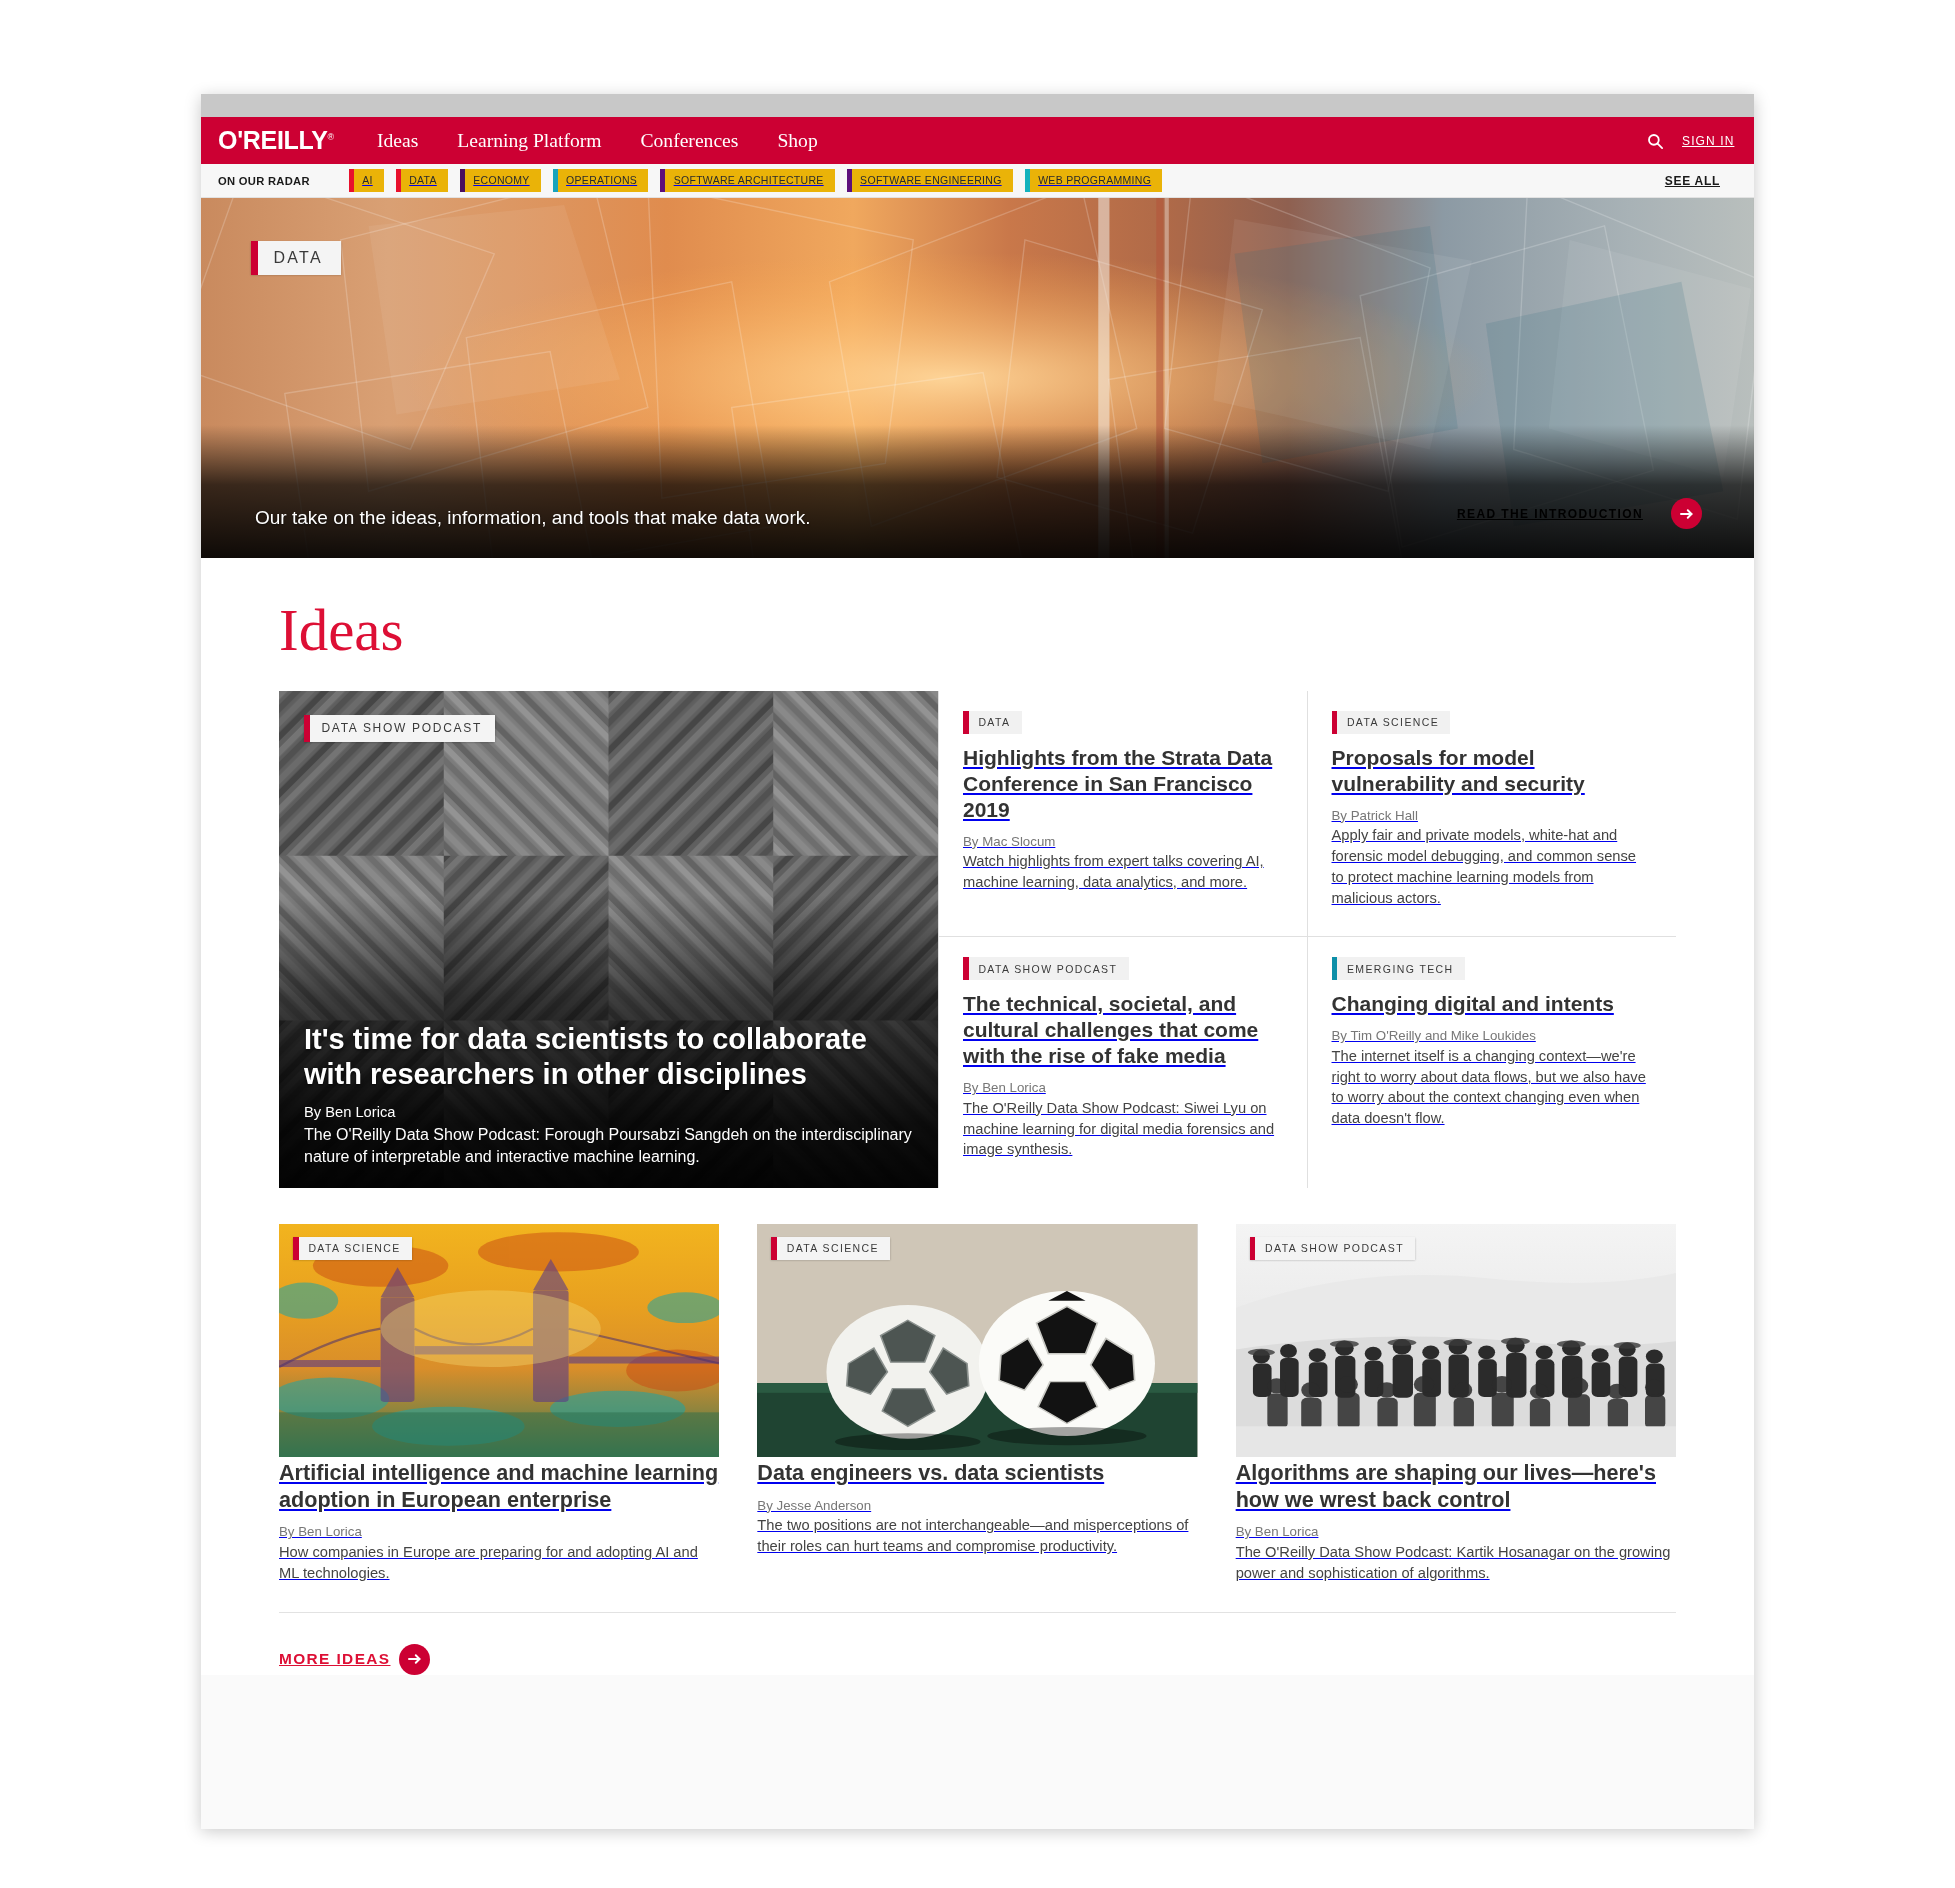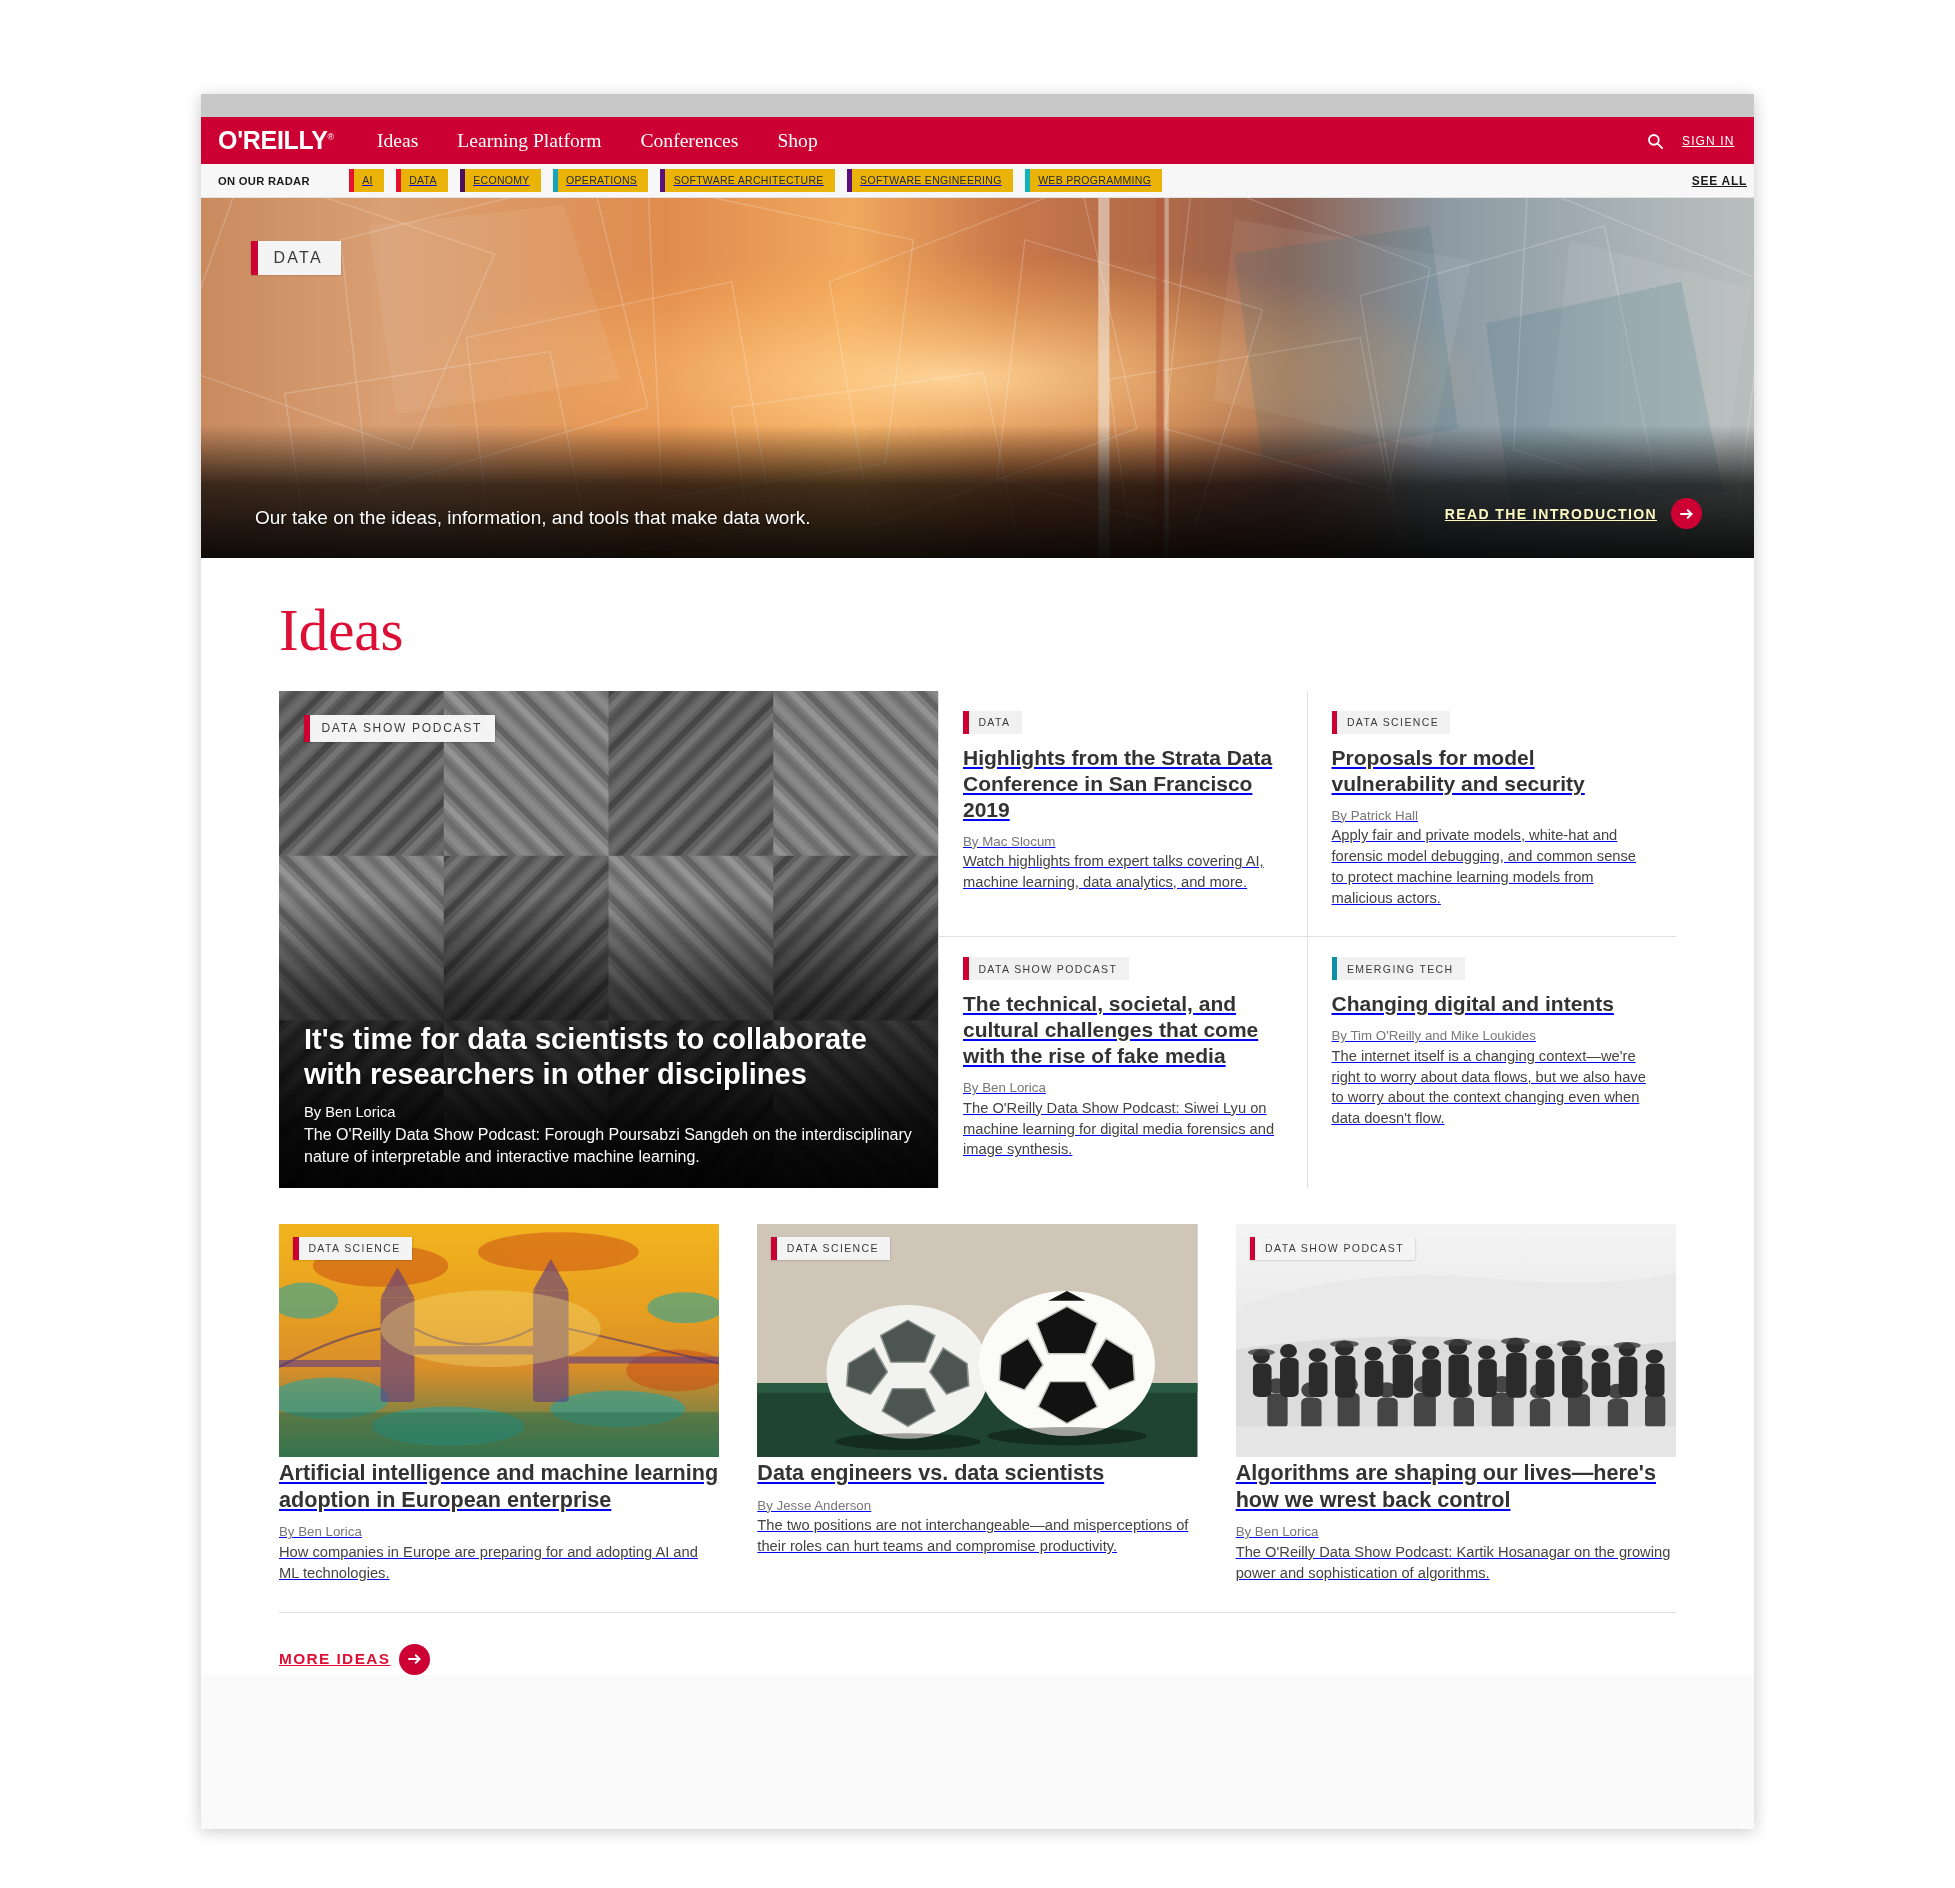--- a/index.html
+++ b/index.html
@@ -72,21 +72,21 @@
     display:flex; align-items:center;
     background:#eab308; height:22.3px;
   }
   .chip-bar { width:4.9px; height:22.3px; display:block; }
   .chip-txt {
     font-size:10.5px; letter-spacing:0.3px; color:#2b2b2b;
     padding: 0 11.2px 0 8.4px; white-space:nowrap;
     font-family:"Liberation Sans", sans-serif;
   }
   .see-all {
-    position:absolute; right:7px;
+    position:absolute; right:34px;
     font-size:12px; font-weight:bold; letter-spacing:0.7px; color:#1a1a1a;
     white-space:nowrap;
   }
   
   .hero {
     position:relative; height: 360px; overflow:hidden;
     background:#8a6a52;
   }
   .hero-art { position:absolute; inset:0; }
   .hero-badge {
@@ -107,22 +107,22 @@
   }
   .hero-tagline {
     position:absolute; left: 54px; bottom: 29px; z-index:5;
     color:#fff; font-size: 19px;
     font-family:"Liberation Sans", sans-serif;
     text-shadow: 0 0.7px 2.1px rgba(0,0,0,.6);
     white-space:nowrap;
   }
   .hero-cta {
     position:absolute; right: 52px; bottom: 29px; z-index:5;
-    display:flex; align-items:center; gap: 14px;
-    color:#fef9c3; font-size:14px; font-weight:bold; letter-spacing:1.4px;
+    display:flex; align-items:center; gap: 28px;
+    color:#000000; font-size:12px; font-weight:bold; letter-spacing:1.4px;
     white-space:nowrap;
   }
   .arrow-circle {
     width: 31px; height:31px; border-radius:50%;
     background:#cc0033; display:flex; align-items:center; justify-content:center;
     flex: 0 0 auto;
   }
   .arrow-circle svg { width: 18px; height:18px; display:block; }
   
   .content {

